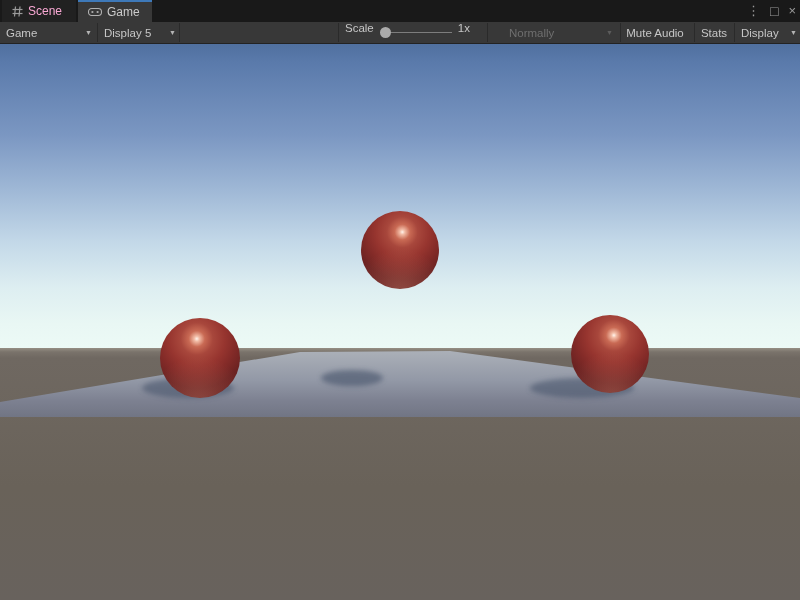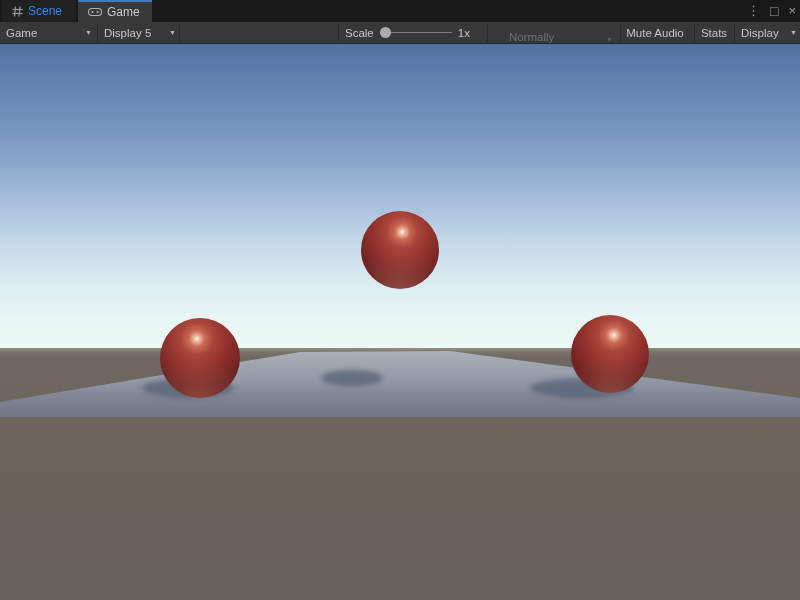--- a/index.html
+++ b/index.html
@@ -4,44 +4,44 @@
 <style>
   * { margin:0; padding:0; box-sizing:border-box; }
   html,body { width:800px; height:600px; overflow:hidden; background:#191919;
               font-family:"Liberation Sans", sans-serif; }
   .app { position:relative; width:800px; height:600px; }
 
   
   .tabbar { position:absolute; left:0; top:0; width:800px; height:22px;
             background:#191919; }
   .tab { position:absolute; top:0; height:22px; display:flex; align-items:center;
-         gap:5px; padding:0 10px; color:#3b82f6; font-size:12px; cursor:default; }
+         gap:5px; padding:0 10px; color:#f9a8d4; font-size:12px; cursor:default; }
   .tab.inactive { left:2px; width:74px; background:#212121; }
   .tab.active { left:78px; width:74px; background:#383838; color:#cbcbcb;
                 border-top:2px solid #3e79b9; }
   .tab-icon { display:inline-flex; align-items:center; }
   .win-controls { position:absolute; right:4px; top:0; height:22px; display:flex;
                   align-items:center; gap:10px; color:#9a9a9a; }
   .win-controls span { font-size:13px; line-height:22px; cursor:default; }
   .win-controls .sq { font-size:14px; }
 
   
   .toolbar { position:absolute; left:0; top:22px; width:800px; height:22px;
              background:#383838; border-bottom:1px solid #232323;
              color:#c6c6c6; font-size:11.5px; }
   .toolbar .sep { position:absolute; top:1px; width:1px; height:19px; background:#2a2a2a; }
   .dd { position:absolute; top:0; height:21px; display:flex; align-items:center;
         cursor:default; }
   .dd .lbl { white-space:nowrap; }
   .dd .arrow { font-size:7px; color:#b4b4b4; margin-left:auto; }
-  .dd.disabled { color:#6f6f6f;align-items:flex-end; }
+  .dd.disabled { color:#6f6f6f; }
   .dd.disabled .arrow { color:#5c5c5c; }
   .tbtn { position:absolute; top:0; height:21px; display:flex; align-items:center;
           justify-content:center; cursor:default; white-space:nowrap; }
-  .scale-group { position:absolute; top:0; height:21px; display:flex; align-items:center; }
+  .scale-group { position:absolute; top:0; height:21px; display:flex; align-items:flex-start; }
   .slider { position:relative; width:72px; height:21px; margin:0 6px; }
   .slider .track { position:absolute; left:0; right:0; top:10px; height:1px; background:#7d7d7d; }
   .slider .knob { position:absolute; left:0; top:5px; width:11px; height:11px;
                   border-radius:50%; background:#ababab; }
 
   
   .viewport { position:absolute; left:0; top:44px; width:800px; height:556px; overflow:hidden; }
   .sky { position:absolute; left:0; top:0; width:800px; height:304px;
          background:linear-gradient(180deg,#50709f 0%,#5a7aab 6%,#7b97c2 30%,
                    #9fb8d6 48%,#c3d8e8 65%,#ddeef1 80%,#e9f7f4 92%,#ecfaf6 100%); }

